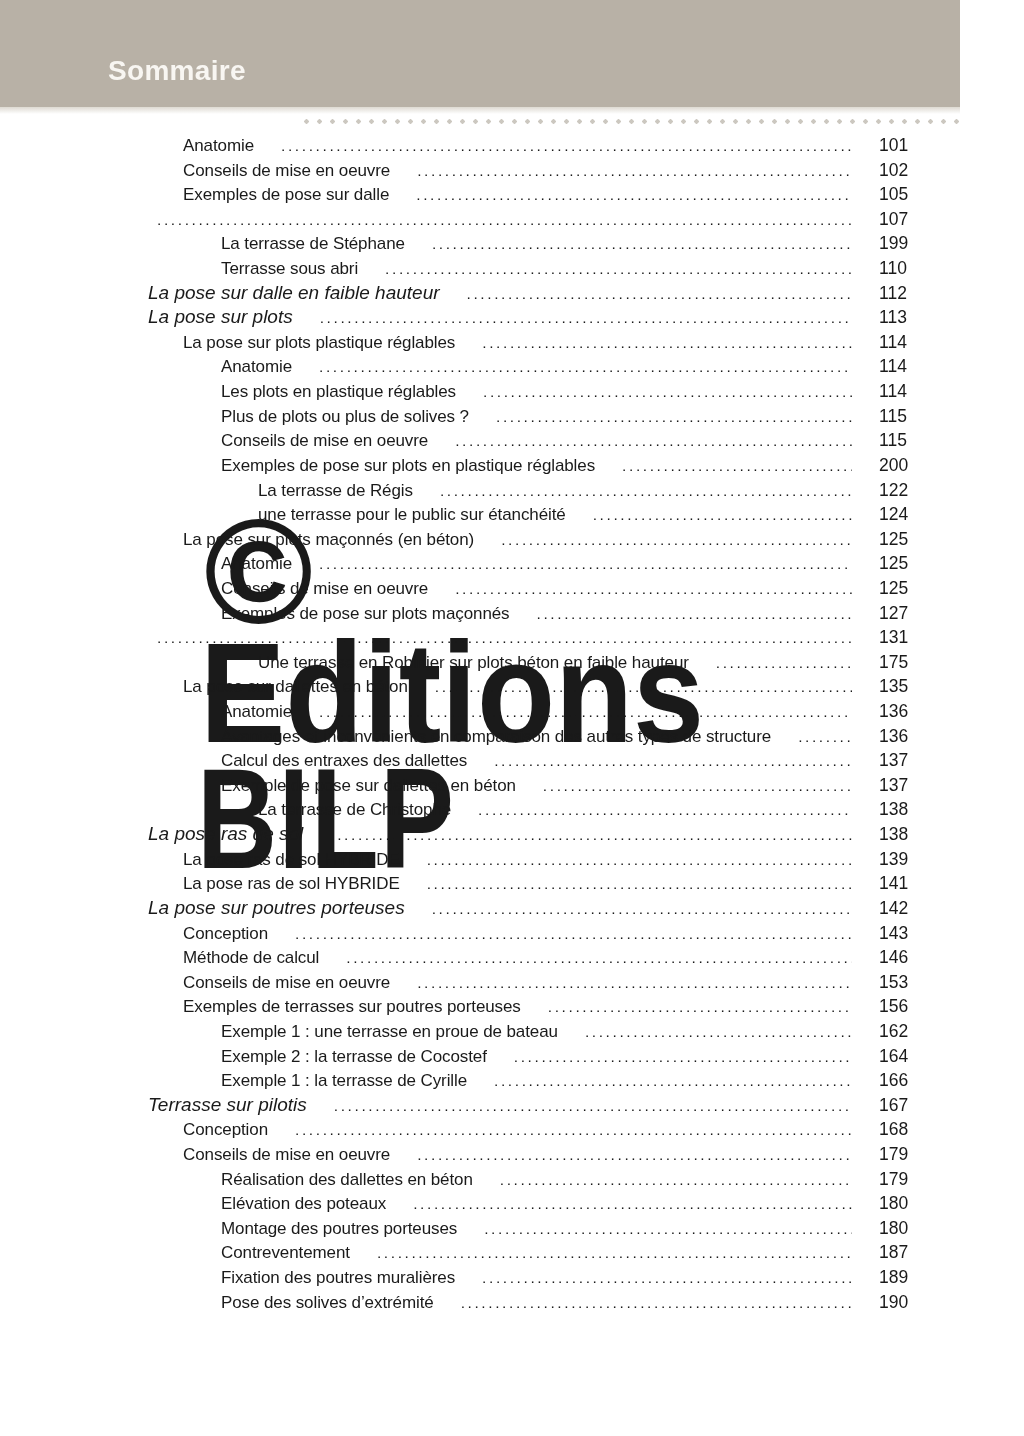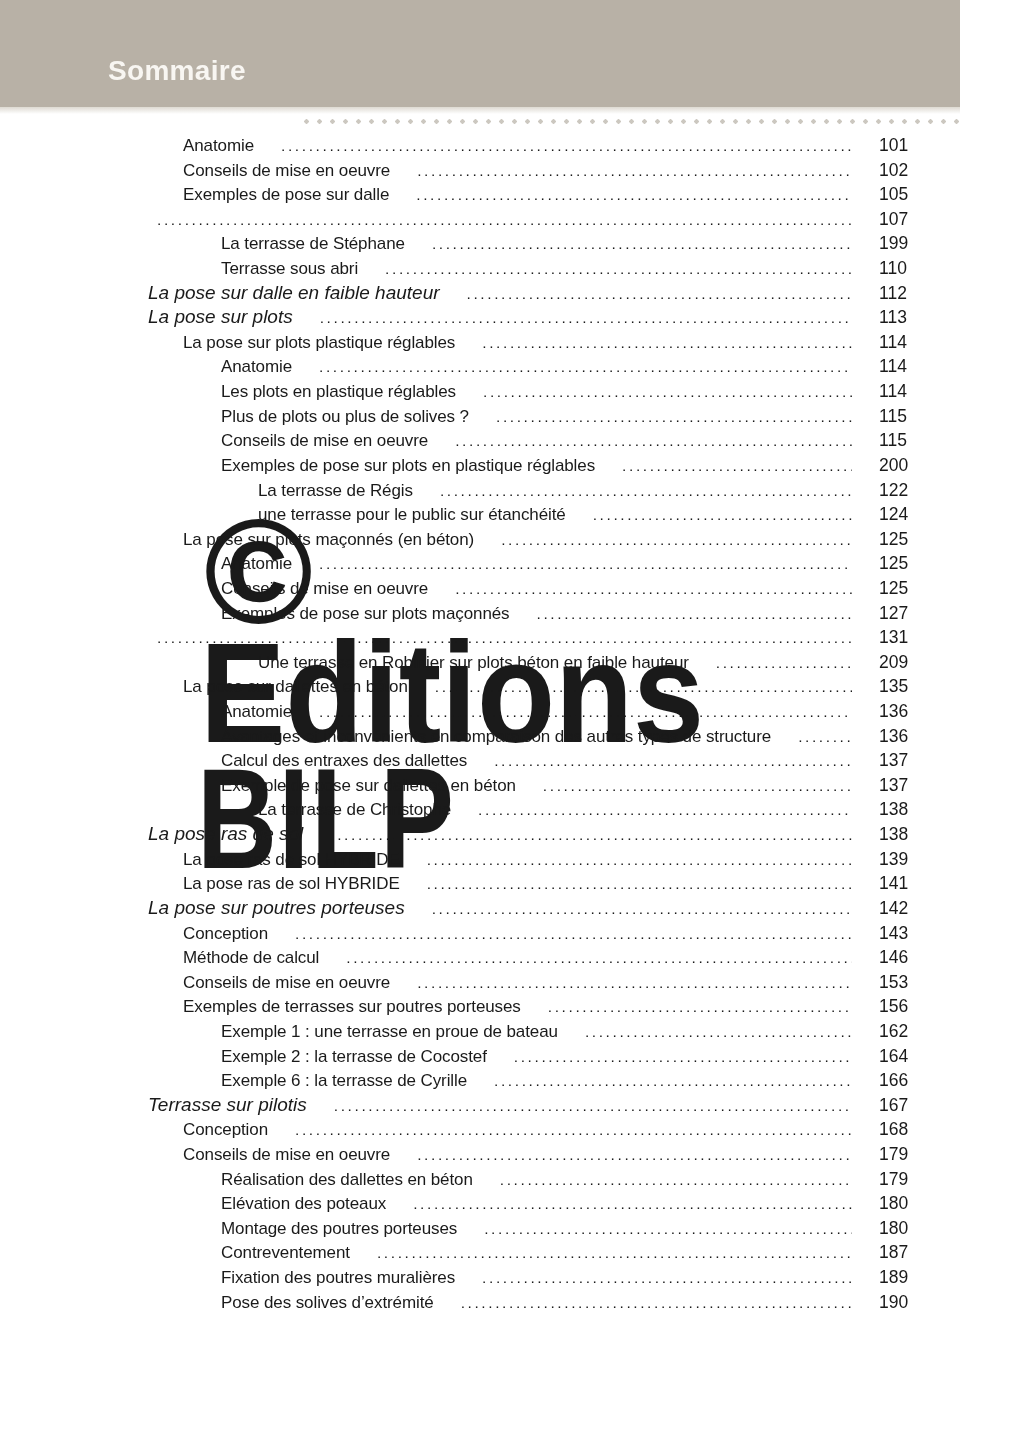--- a/index.html
+++ b/index.html
@@ -246,21 +246,21 @@
         <span class="dots"></span>
         <span class="num">127</span>
       </div>
       <div class="row lvl3">
         <span class="dots"></span>
         <span class="num">131</span>
       </div>
       <div class="row lvl3">
         <span class="label">Une terrasse en Robinier sur plots béton en faible hauteur</span>
         <span class="dots"></span>
-        <span class="num">209</span>
+        <span class="num">175</span>
       </div>
       <div class="row lvl1">
         <span class="label">La pose sur dallettes en béton</span>
         <span class="dots"></span>
         <span class="num">135</span>
       </div>
       <div class="row lvl2">
         <span class="label">Anatomie</span>
         <span class="dots"></span>
         <span class="num">136</span>
@@ -329,21 +329,21 @@
         <span class="label">Exemple 1 : une terrasse en proue de bateau</span>
         <span class="dots"></span>
         <span class="num">162</span>
       </div>
       <div class="row lvl2">
         <span class="label">Exemple 2 : la terrasse de Cocostef</span>
         <span class="dots"></span>
         <span class="num">164</span>
       </div>
       <div class="row lvl2">
-        <span class="label">Exemple 6 : la terrasse de Cyrille</span>
+        <span class="label">Exemple 1 : la terrasse de Cyrille</span>
         <span class="dots"></span>
         <span class="num">166</span>
       </div>
       <div class="row lvl0 bold">
         <span class="label">Terrasse sur pilotis</span>
         <span class="dots"></span>
         <span class="num">167</span>
       </div>
       <div class="row lvl1">
         <span class="label">Conception</span>

